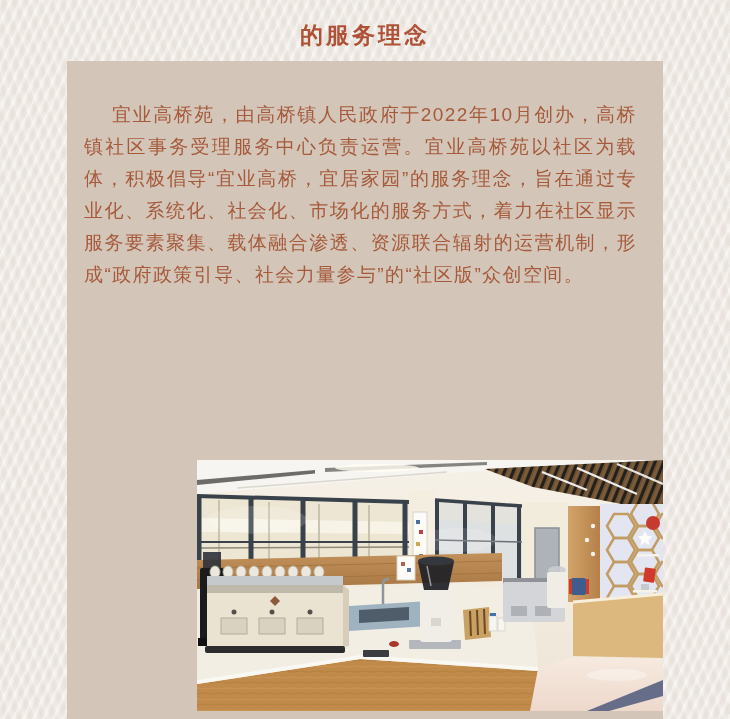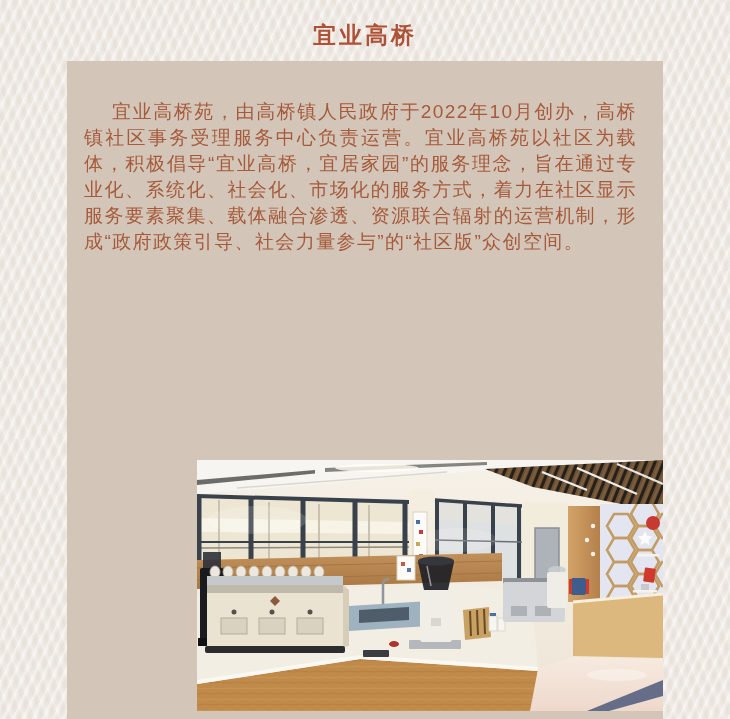--- a/index.html
+++ b/index.html
@@ -26,38 +26,38 @@
     text-align:center;
     font-size:23px;font-weight:700;letter-spacing:3px;
     color:var(--title_text);
   }
   .card{
     position:absolute;left:67px;top:61px;width:596px;height:658px;
     background:var(--card_bg);
   }
   .article-text{
     padding:38px 26px 0 17px;
-    font-size:19px;line-height:26px;letter-spacing:1.4px;
+    font-size:19px;line-height:32px;letter-spacing:1.4px;
     color:var(--body_text);
     text-align:justify;
     text-justify:inter-character;
   }
   .article-text p{margin:0;text-indent:28px;}
   .photo{
     position:absolute;left:130px;top:399px;width:466px;height:251px;
     overflow:hidden;background:#efe9dc;
   }
   .photo svg{display:block;width:466px;height:251px;}
 </style>
 </head>
 <body>
 
 <div class="page">
 
-  <div class="page-title">宜业高桥</div>
+  <div class="page-title">的服务理念</div>
 
   <div class="card">
 
     <div class="article-text">
       <p>宜业高桥苑，由高桥镇人民政府于2022年10月创办，高桥镇社区事务受理服务中心负责运营。宜业高桥苑以社区为载体，积极倡导“宜业高桥，宜居家园”的服务理念，旨在通过专业化、系统化、社会化、市场化的服务方式，着力在社区显示服务要素聚集、载体融合渗透、资源联合辐射的运营机制，形成“政府政策引导、社会力量参与”的“社区版”众创空间。</p>
     </div>
 
     <div class="photo">
       <svg viewBox="0 0 466 251" preserveAspectRatio="none">
         <defs>

